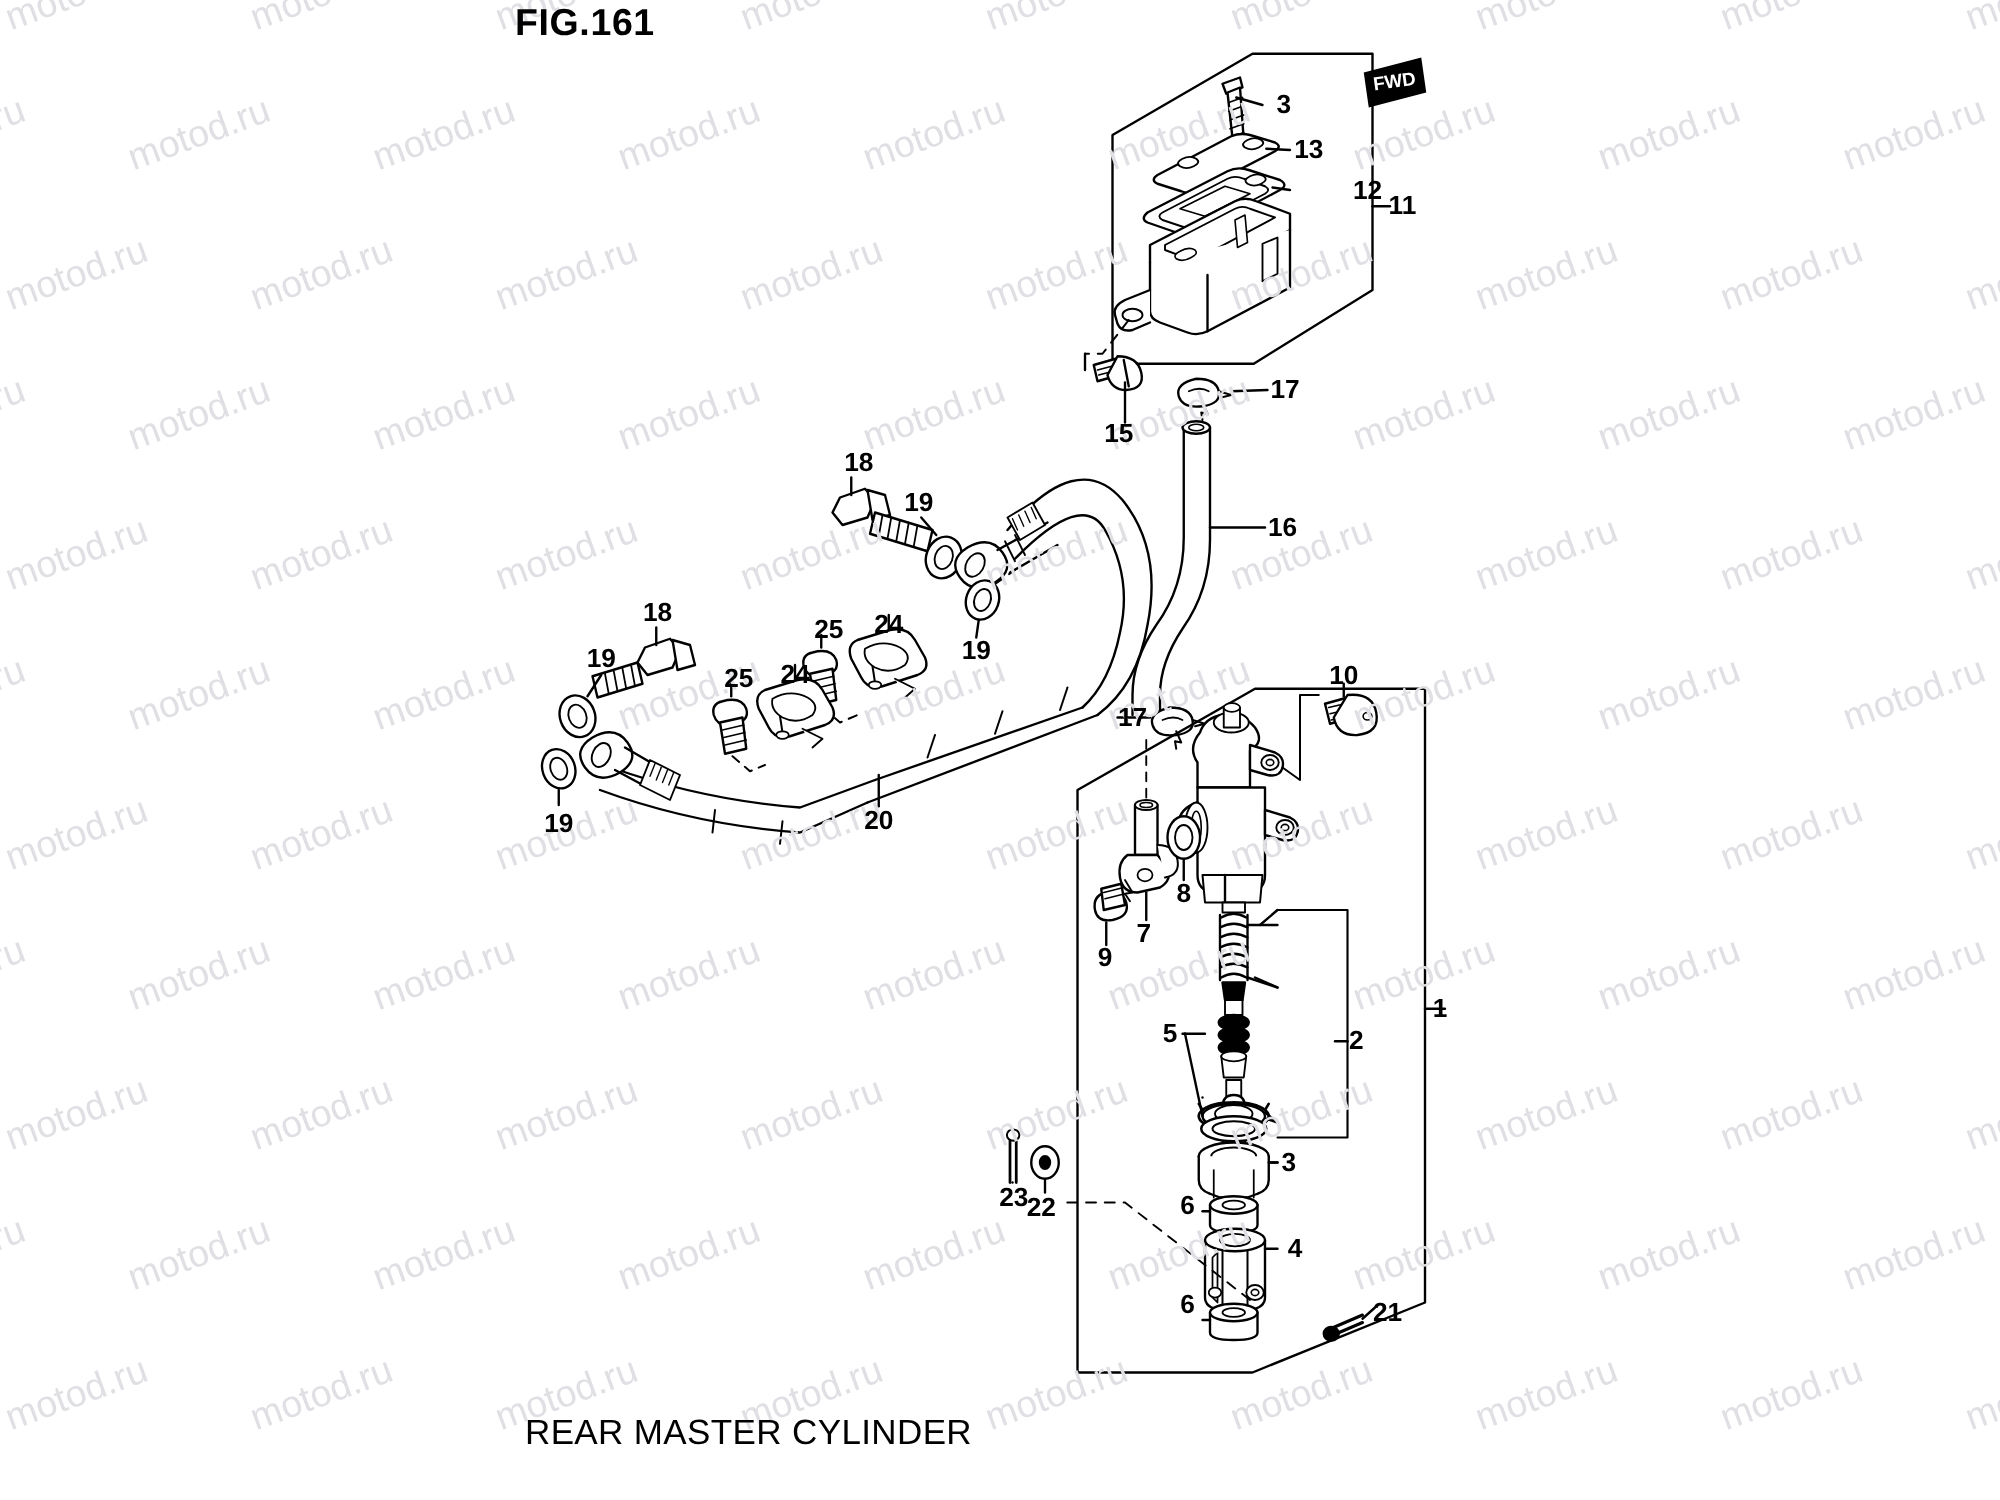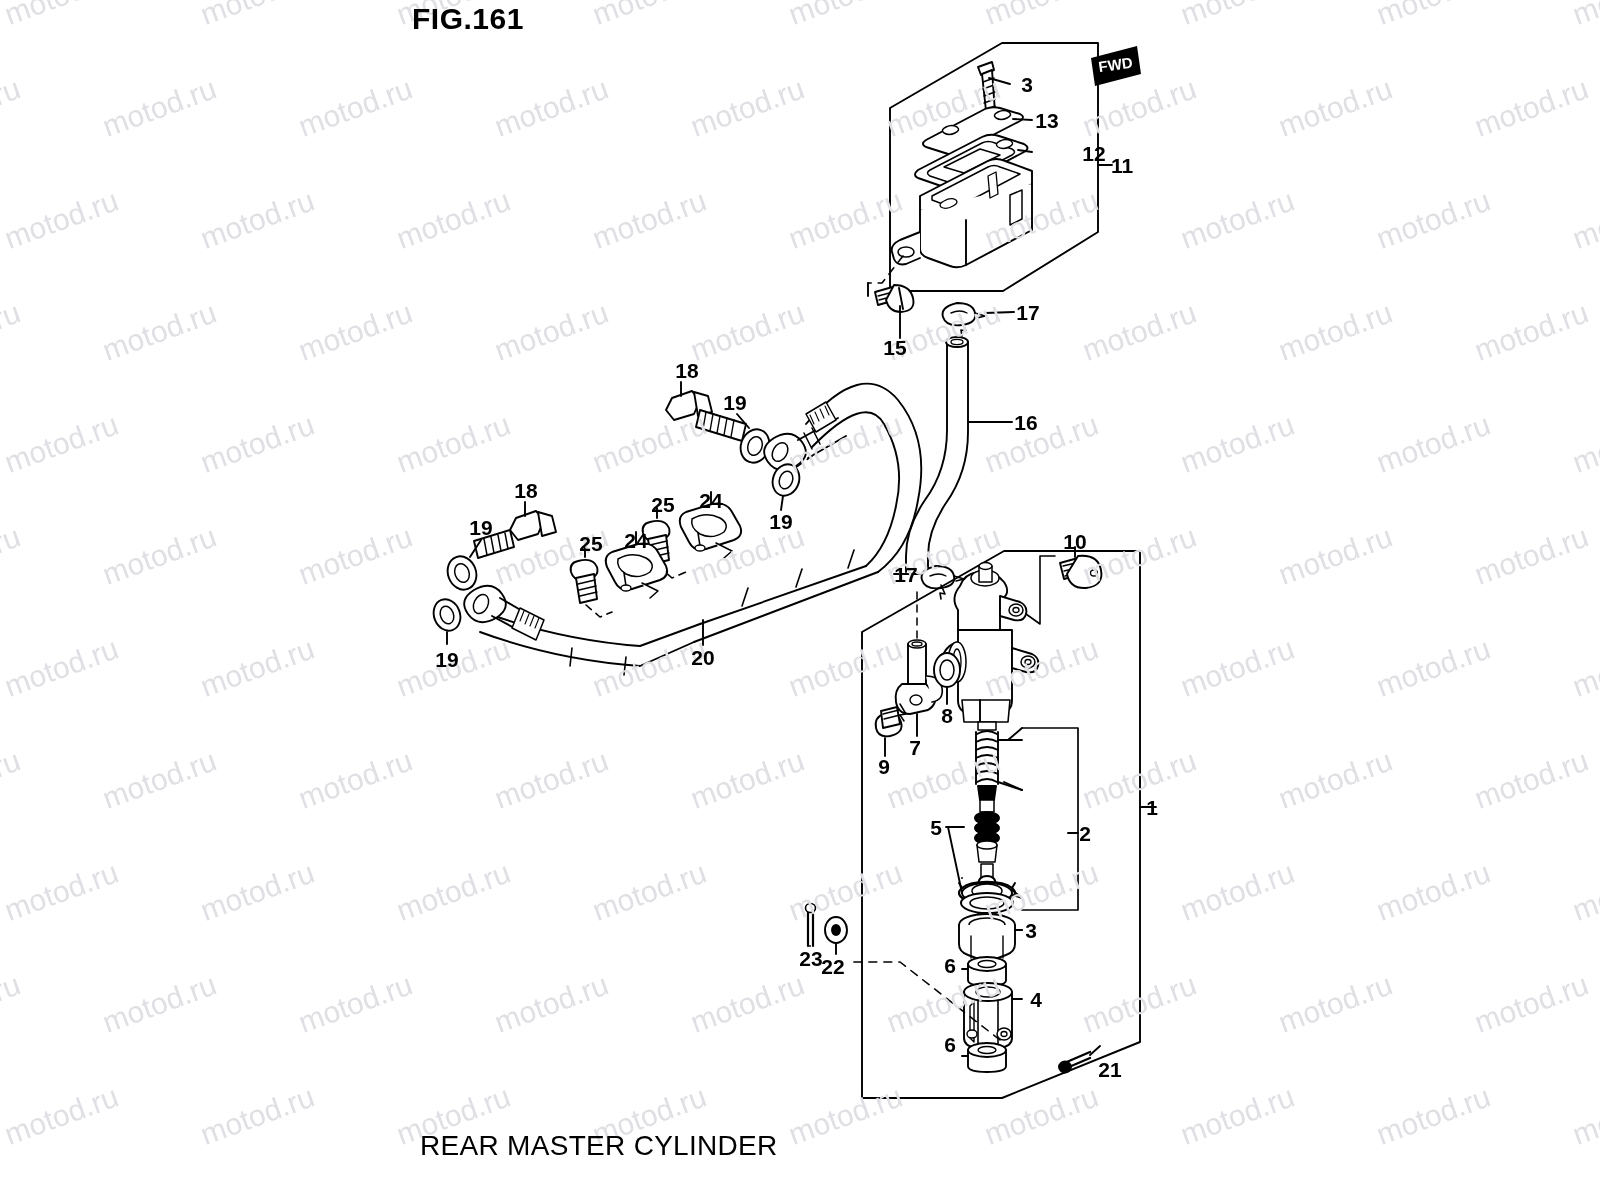--- a/index.html
+++ b/index.html
@@ -640,21 +640,21 @@
       <div class="lbl" style="left: 1026px; top: 422px;">16</div>
       <div class="lbl" style="left: 1028px; top: 312px;">17</div>
       <div class="lbl" style="left: 906px; top: 574px;">17</div>
       <div class="lbl" style="left: 687px; top: 370px;">18</div>
       <div class="lbl" style="left: 526px; top: 490px;">18</div>
       <div class="lbl" style="left: 735px; top: 402px;">19</div>
       <div class="lbl" style="left: 781px; top: 521px;">19</div>
       <div class="lbl" style="left: 481px; top: 527px;">19</div>
       <div class="lbl" style="left: 447px; top: 659px;">19</div>
       <div class="lbl" style="left: 703px; top: 657px;">20</div>
-      <div class="lbl" style="left: 1110px; top: 1050px; margin-top: 19px;">21</div>
+      <div class="lbl" style="left: 1110px; top: 1050px;">21</div>
       <div class="lbl" style="left: 833px; top: 966px;">22</div>
       <div class="lbl" style="left: 811px; top: 958px;">23</div>
       <div class="lbl" style="left: 711px; top: 500px;">24</div>
       <div class="lbl" style="left: 636px; top: 540px;">24</div>
       <div class="lbl" style="left: 663px; top: 504px;">25</div>
       <div class="lbl" style="left: 591px; top: 543px;">25</div>
     </div>
 
   <div id="caption">
     <span class="c2">REAR MASTER CYLINDER</span>

